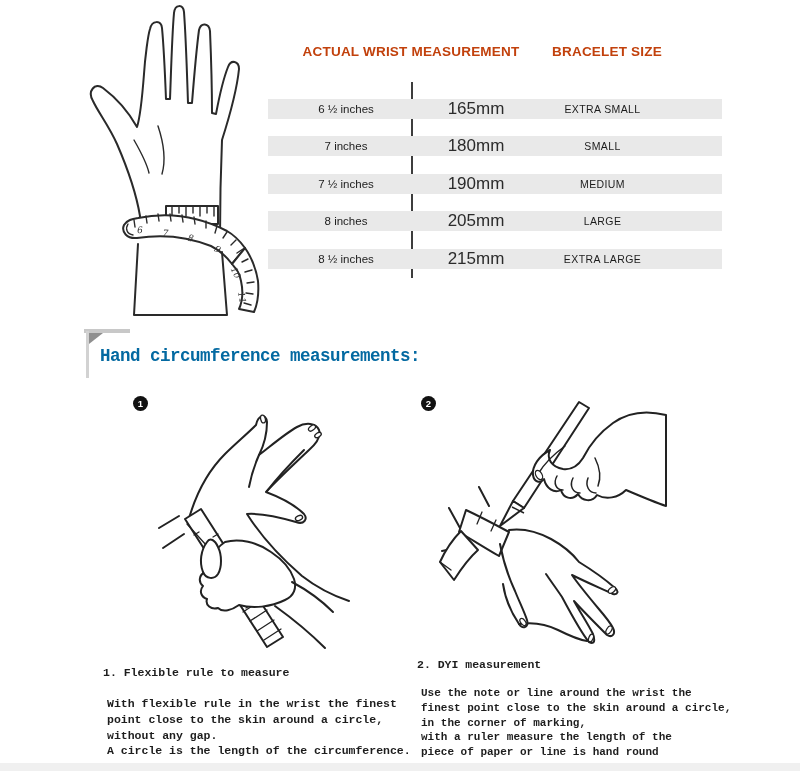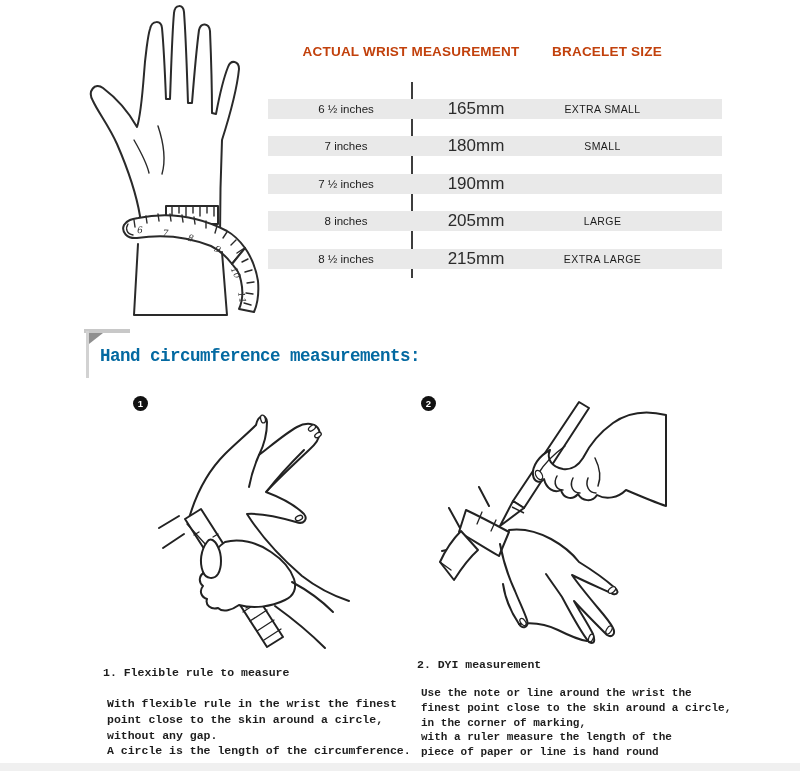--- a/index.html
+++ b/index.html
@@ -174,20 +174,21 @@
   <div class="size-row" style="top:136px">
     <div class="row-band" style="background:#e9e9e9"></div>
     <div class="cell cell-inches">7 inches</div>
     <div class="cell cell-mm">180mm</div>
     <div class="cell cell-size">SMALL</div>
   </div>
   <div class="size-row" style="top:174px">
     <div class="row-band" style="background:#e9e9e9"></div>
     <div class="cell cell-inches">7 ½ inches</div>
     <div class="cell cell-mm">190mm</div>
+    <div class="cell cell-size">MEDIUM</div>
   </div>
   <div class="size-row" style="top:211px">
     <div class="row-band" style="background:#e9e9e9"></div>
     <div class="cell cell-inches">8 inches</div>
     <div class="cell cell-mm">205mm</div>
     <div class="cell cell-size">LARGE</div>
   </div>
   <div class="size-row" style="top:249px">
     <div class="row-band" style="background:#e9e9e9"></div>
     <div class="cell cell-inches">8 ½ inches</div>

